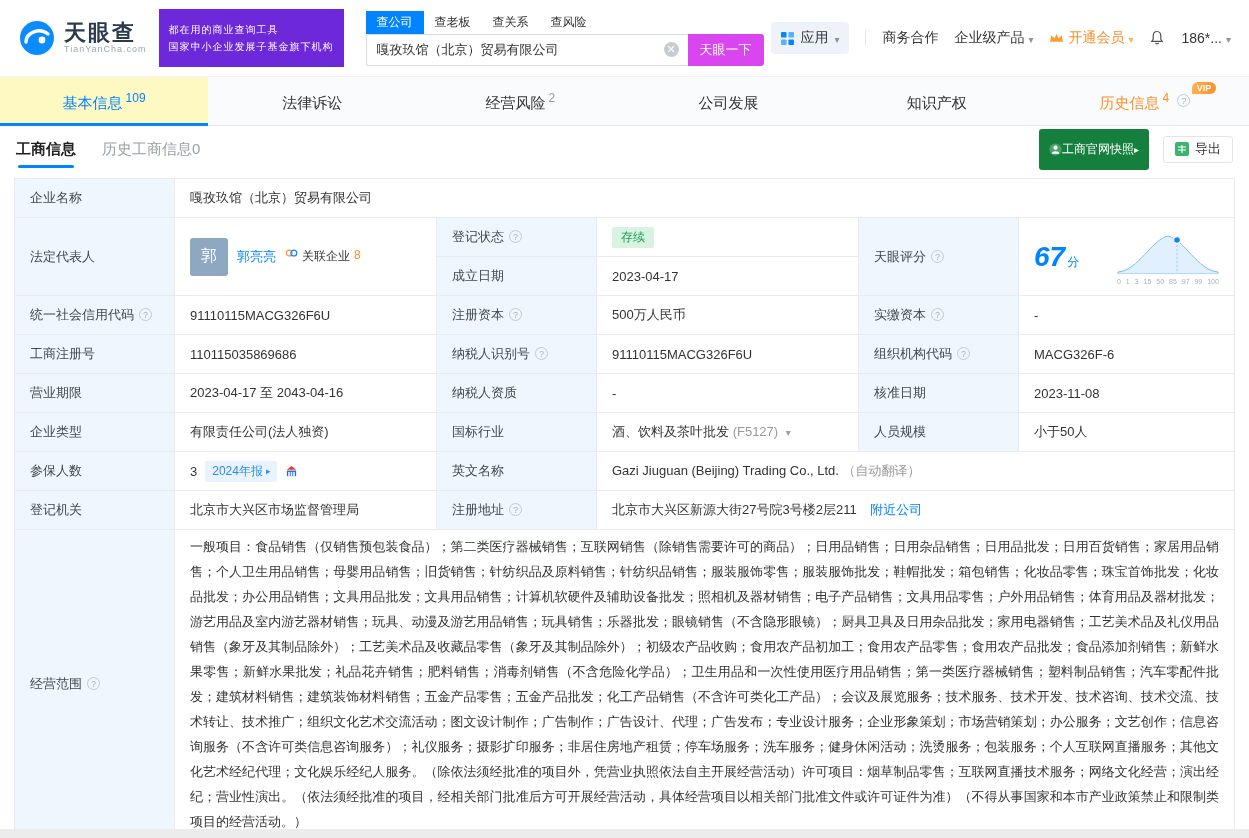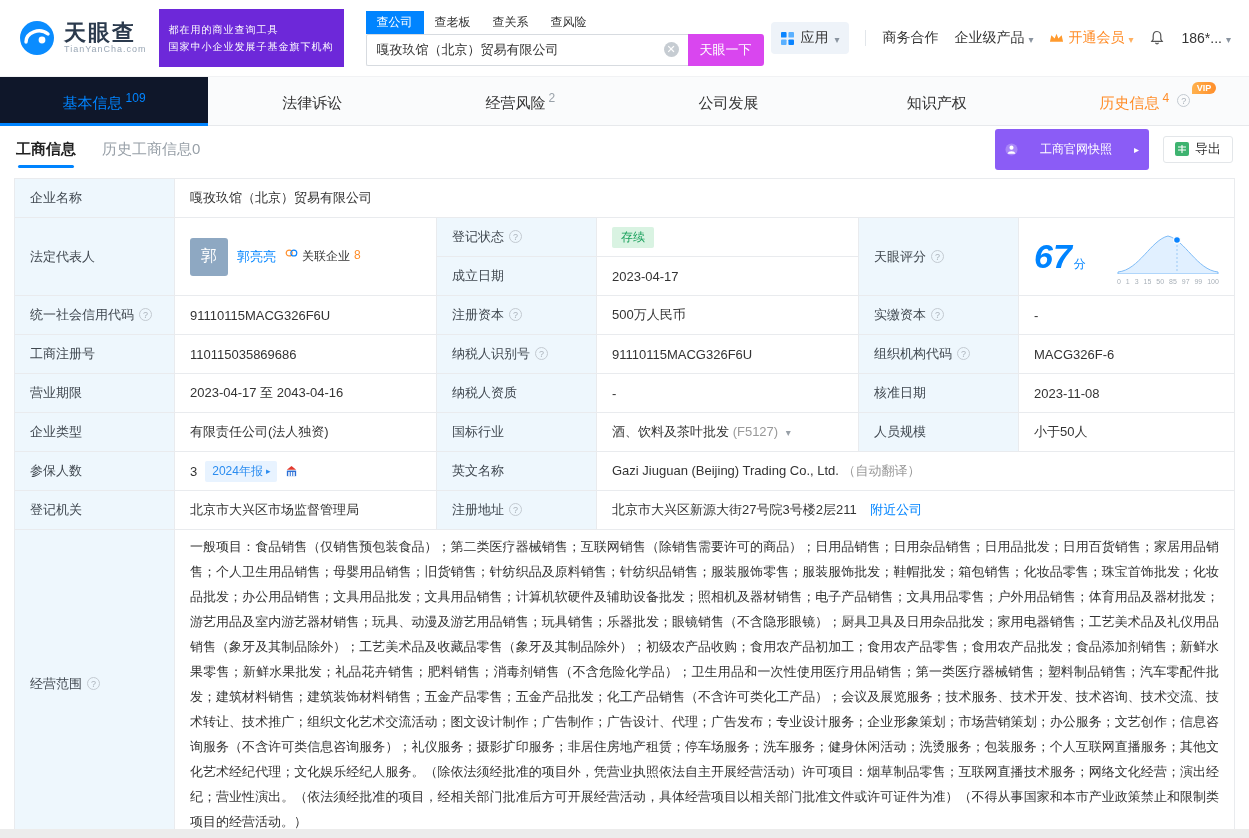--- a/index.html
+++ b/index.html
@@ -28,54 +28,54 @@
 .hdr-div{width:1px;height:16px;background:#e2e6ea}
 .link-item{display:flex;align-items:center;gap:4px;cursor:pointer}
 .vip-link{color:#ff8e2b}
 .bell-wrap{cursor:pointer;display:flex;align-items:center}
 
 
 .mainnav{height:50px;background:#fafbfc;border-top:1px solid #f1f2f4;border-bottom:1px solid #e7e9ec;display:flex}
 .ntab{flex:1;display:flex;align-items:center;justify-content:center;font-size:15px;color:#333;cursor:pointer;position:relative}
 .ntab-inner{position:relative;display:flex;align-items:flex-start;gap:3px;padding-top:4px}
 .ntab .cnt{font-size:12px;color:#98a0a8;line-height:12px;margin-top:-2px}
-.ntab.active{color:#0084ff;background:#0f172a}
+.ntab.active{color:#0084ff;background:#fef9c3}
 .ntab.active::after{content:"";position:absolute;left:0;right:0;bottom:-1px;height:3px;background:#0084ff}
 .ntab.active .cnt{color:#0084ff}
 .ntab.orange{color:#ff8e2b}
 .ntab.orange .cnt{color:#ff8e2b}
 .vip-tag{position:absolute;top:-8px;right:-26px;background:linear-gradient(90deg,#ffb14d,#ff8e2b);color:#fff;font-size:9px;font-weight:bold;line-height:12px;padding:0 5px;border-radius:6px 6px 6px 0}
 
 
 .subnav{display:flex;align-items:center;height:46px;padding:0 16px;position:relative}
 .subtab{font-size:15px;margin-right:26px;color:#98a0a8;cursor:pointer;position:relative}
 .subtab.active{color:#222;font-weight:bold}
 .subtab.active::after{content:"";position:absolute;left:2px;right:2px;bottom:-9px;height:3px;background:#0084ff;border-radius:2px}
 .subnav-right{margin-left:auto;display:flex;align-items:center;gap:14px}
-.snap-btn{display:flex;align-items:center;gap:22px;background:#8b5cf6;color:#fff;font-size:12px;height:41px;padding:0 10px;border:none;border-radius:3px;cursor:pointer;font-family:inherit}
+.snap-btn{display:flex;align-items:center;gap:0;background:#15803d;color:#fff;font-size:12px;height:41px;padding:0 10px;border:none;border-radius:3px;cursor:pointer;font-family:inherit}
 .snap-arrow{font-size:10px}
 .export-btn{display:flex;align-items:center;gap:6px;background:#fff;border:1px solid #e3e6e9;border-radius:3px;height:27px;padding:0 11px;font-size:13px;color:#333;cursor:pointer;font-family:inherit}
 
 
 .table-wrap{padding:6px 14px 0}
 .info-table{width:100%;border-collapse:collapse;table-layout:fixed;font-size:13px}
 .info-table td{border:1px solid #e9ebee;height:39px;padding:4px 15px;vertical-align:middle;color:#333;word-break:break-all}
 td.lbl{background:#eef7fd;color:#404850}
 .help{display:inline-block;width:13px;height:13px;border:1px solid #c3cad1;border-radius:50%;color:#aab2ba;font-size:9px;line-height:12px;text-align:center;margin-left:5px;vertical-align:1px;cursor:pointer}
 .help::before{content:"?"}
 .badge-green{display:inline-block;background:#d9f3e2;color:#18a05b;font-size:12px;padding:2px 9px;border-radius:2px}
 .rep{display:flex;align-items:center;gap:9px}
 .avatar{width:38px;height:38px;background:#8ea8c2;color:#fff;border-radius:3px;display:flex;align-items:center;justify-content:center;font-size:16px;cursor:pointer;flex:none}
 .rep-name{color:#0084ff;font-size:13px}
 .rel-tag{display:flex;align-items:flex-start;gap:4px;font-size:12px;color:#333;cursor:pointer}
 .rel-cnt{color:#ff8e2b}
 .score-cell{padding:2px 10px}
 .score-flex{display:flex;align-items:center;justify-content:space-between;gap:6px}
 .score-num{color:#0084ff;white-space:nowrap}
-.score-num .n{font-size:34px;font-weight:bold;font-style:italic}
+.score-num .n{font-size:28px;font-weight:bold;font-style:italic}
 .score-num .u{font-size:12px;margin-left:2px}
 .score-chart{width:102px}
 .axis{display:flex;justify-content:space-between;font-size:7px;color:#a9b1b9;line-height:8px;margin-top:1px}
 .gray{color:#999}
 .blue-link{color:#0084ff;cursor:pointer}
 .chev{color:#98a0a8;font-size:10px;margin-left:4px;cursor:pointer}
 .ins-flex{display:flex;align-items:center;gap:8px}
 .report-badge{display:inline-flex;align-items:center;gap:3px;background:#e8f3ff;color:#2a8cf0;font-size:12px;padding:2px 7px;border-radius:2px;cursor:pointer}
 .scope-cell{line-height:25px;text-align:justify;padding:12px 16px}
 .bottom-strip{position:absolute;left:0;right:0;bottom:0;height:9px;background:#ececec}

